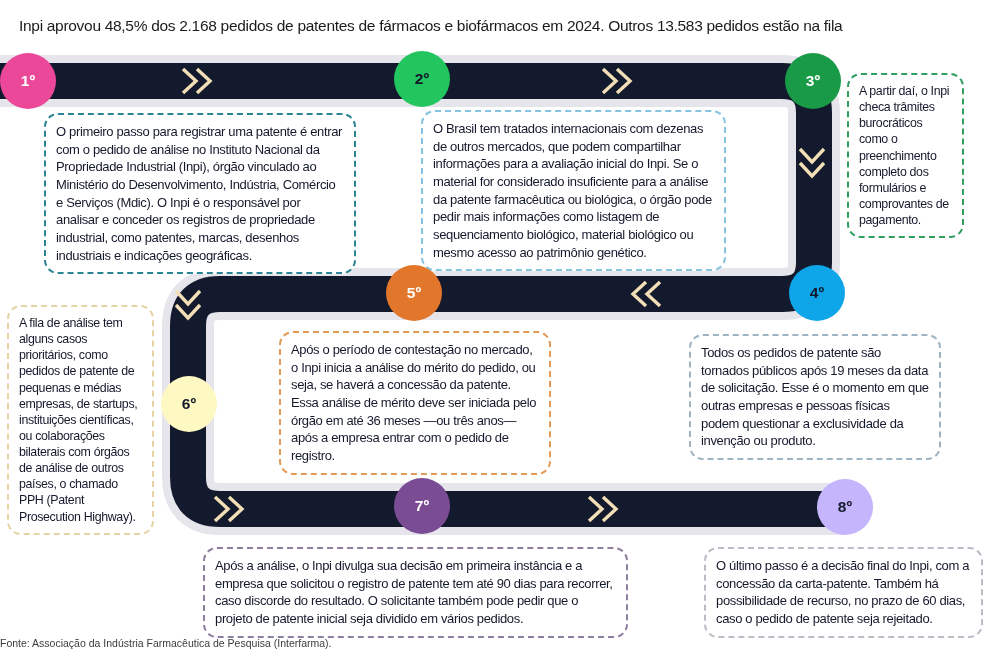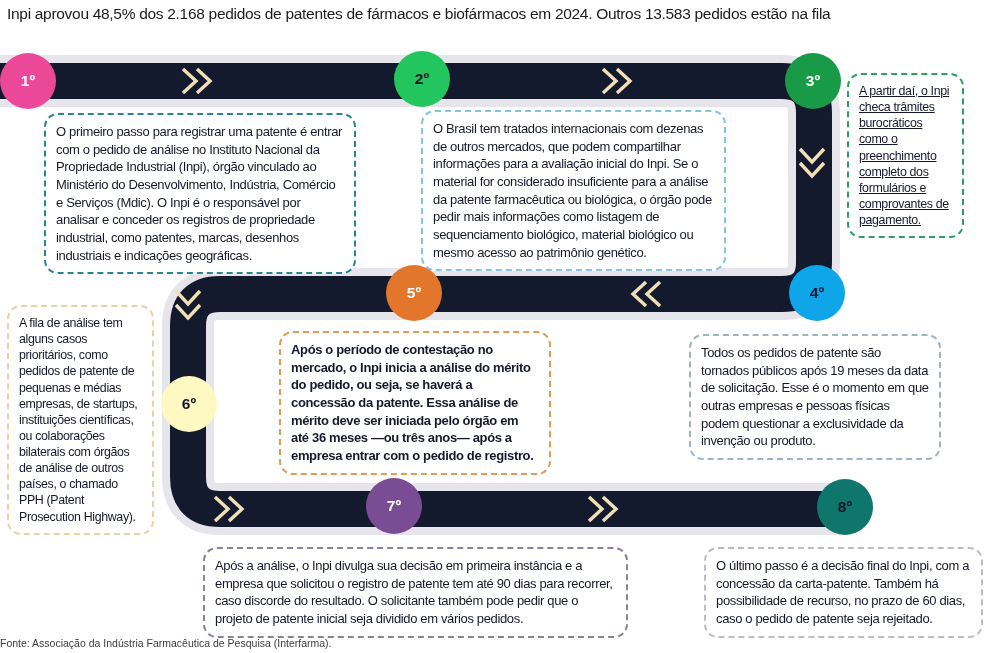--- a/index.html
+++ b/index.html
@@ -16,21 +16,21 @@
   .title {
     margin: 0;
     padding: 3px 0 0 6px;
     font-size: 25px;
     font-weight: bold;
     letter-spacing: -0.6px;
     color: #0d0d0d;
     line-height: 1.05;
   }
   .subtitle {
-    margin: 0;
+    margin: 12px;
     padding: 5px 0 0 7px;
     font-size: 15.5px;
     letter-spacing: -0.3px;
     color: #1c1c1c;
   }
   .road-svg { position: absolute; left: 0; top: 0; z-index: 0; }
   .badge {
     position: absolute;
     width: 56px; height: 56px;
     border-radius: 50%;
@@ -38,21 +38,21 @@
     font-weight: bold;
     font-size: 15.5px;
     z-index: 3;
   }
   .b1 { left: 0px;   top: 53px;  }
   .b2 { left: 394px; top: 51px;  }
   .b3 { left: 785px; top: 53px;  }
   .b4 { left: 789px; top: 265px; }
   .b5 { left: 386px; top: 265px; }
   .b6 { left: 161px; top: 376px; }
-  .b7 { left: 366px; top: 478px; }
+  .b7 { left: 394px; top: 478px; }
   .b8 { left: 817px; top: 479px; }
   .note {
     position: absolute;
     background: #ffffff;
     border: 2px dashed #999;
     border-radius: 14px;
     padding: 8px 10px;
     font-size: 13px;
     line-height: 1.36;
     letter-spacing: -0.35px;
@@ -114,28 +114,28 @@
   </div>
   <div class="badge b5" style="background-color: rgb(226, 118, 43); color: rgb(255, 255, 255);">
     <span>5º</span>
   </div>
   <div class="badge b6" style="background-color: #fef9c3; color: rgb(19, 24, 43);">
     <span>6º</span>
   </div>
   <div class="badge b7" style="background-color: rgb(122, 76, 147); color: rgb(255, 255, 255);">
     <span>7º</span>
   </div>
-  <div class="badge b8" style="background-color: #0f766e; color: rgb(19, 24, 43);">
+  <div class="badge b8" style="background-color: #c4b5fd; color: rgb(19, 24, 43);">
     <span>8º</span>
   </div>
 
   <div class="note n1" style="border-color: rgb(42, 132, 148);">O primeiro passo para registrar uma patente é entrar com o pedido de análise no Instituto Nacional da Propriedade Industrial (Inpi), órgão vinculado ao Ministério do Desenvolvimento, Indústria, Comércio e Serviços (Mdic). O Inpi é o responsável por analisar e conceder os registros de propriedade industrial, como patentes, marcas, desenhos industriais e indicações geográficas.</div>
   <div class="note n2" style="border-color: rgb(133, 196, 222);">O Brasil tem tratados internacionais com dezenas de outros mercados, que podem compartilhar informações para a avaliação inicial do Inpi. Se o material for considerado insuficiente para a análise da patente farmacêutica ou biológica, o órgão pode pedir mais informações como listagem de sequenciamento biológico, material biológico ou mesmo acesso ao patrimônio genético.</div>
-  <div class="note n3 narrow" style="border-color: rgb(47, 158, 95); text-decoration: underline;">A partir daí, o Inpi checa trâmites burocráticos como o preenchimento completo dos formulários e comprovantes de pagamento.</div>
+  <div class="note n3 narrow" style="border-color: rgb(47, 158, 95);">A partir daí, o Inpi checa trâmites burocráticos como o preenchimento completo dos formulários e comprovantes de pagamento.</div>
   <div class="note n4" style="border-color: rgb(159, 180, 194);">Todos os pedidos de patente são tornados públicos após 19 meses da data de solicitação. Esse é o momento em que outras empresas e pessoas físicas podem questionar a exclusividade da invenção ou produto.</div>
-  <div class="note n5" style="border-color: rgb(226, 154, 86); font-weight: bold;">Após o período de contestação no mercado, o Inpi inicia a análise do mérito do pedido, ou seja, se haverá a concessão da patente. Essa análise de mérito deve ser iniciada pelo órgão em até 36 meses —ou três anos— após a empresa entrar com o pedido de registro.</div>
+  <div class="note n5" style="border-color: rgb(226, 154, 86);">Após o período de contestação no mercado, o Inpi inicia a análise do mérito do pedido, ou seja, se haverá a concessão da patente. Essa análise de mérito deve ser iniciada pelo órgão em até 36 meses —ou três anos— após a empresa entrar com o pedido de registro.</div>
   <div class="note n6 narrow" style="border-color: rgb(230, 211, 163);">A fila de análise tem alguns casos prioritários, como pedidos de patente de pequenas e médias empresas, de startups, instituições científicas, ou colaborações bilaterais com órgãos de análise de outros países, o chamado PPH (Patent Prosecution Highway).</div>
   <div class="note n7" style="border-color: rgb(141, 127, 157);">Após a análise, o Inpi divulga sua decisão em primeira instância e a empresa que solicitou o registro de patente tem até 90 dias para recorrer, caso discorde do resultado. O solicitante também pode pedir que o projeto de patente inicial seja dividido em vários pedidos.</div>
   <div class="note n8" style="border-color: rgb(188, 188, 200);">O último passo é a decisão final do Inpi, com a concessão da carta-patente. Também há possibilidade de recurso, no prazo de 60 dias, caso o pedido de patente seja rejeitado.</div>
 
   <div class="source">Fonte: Associação da Indústria Farmacêutica de Pesquisa (Interfarma).</div>
 
 </div>
 
 </body></html>

